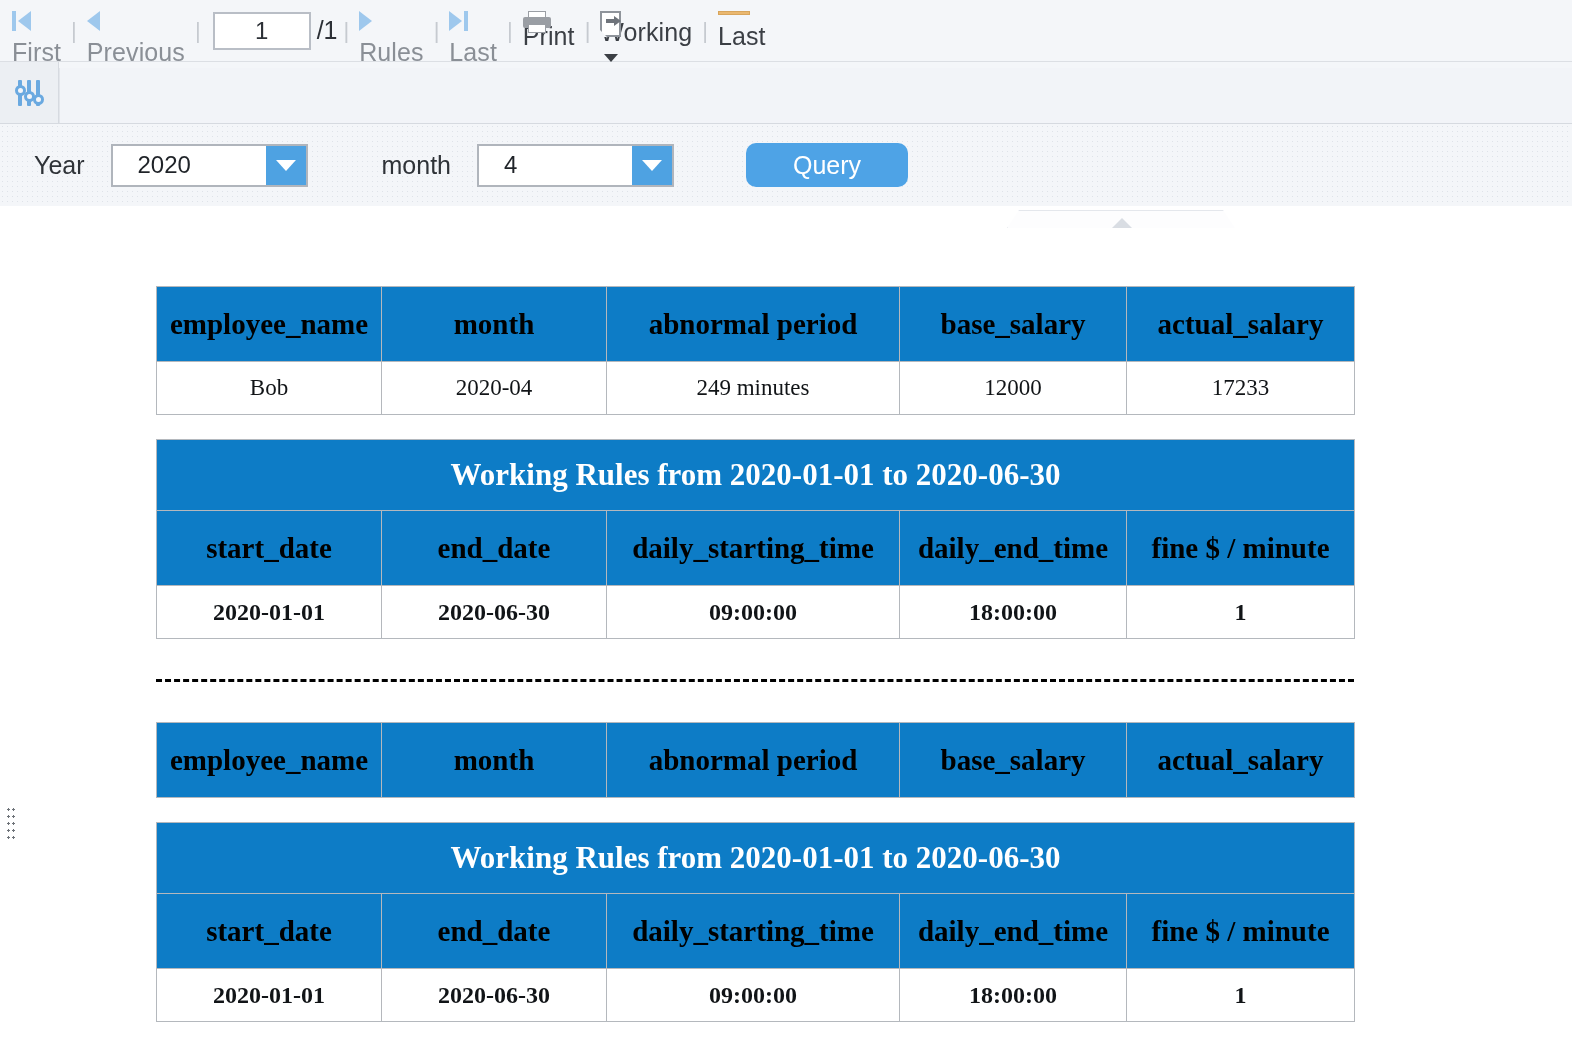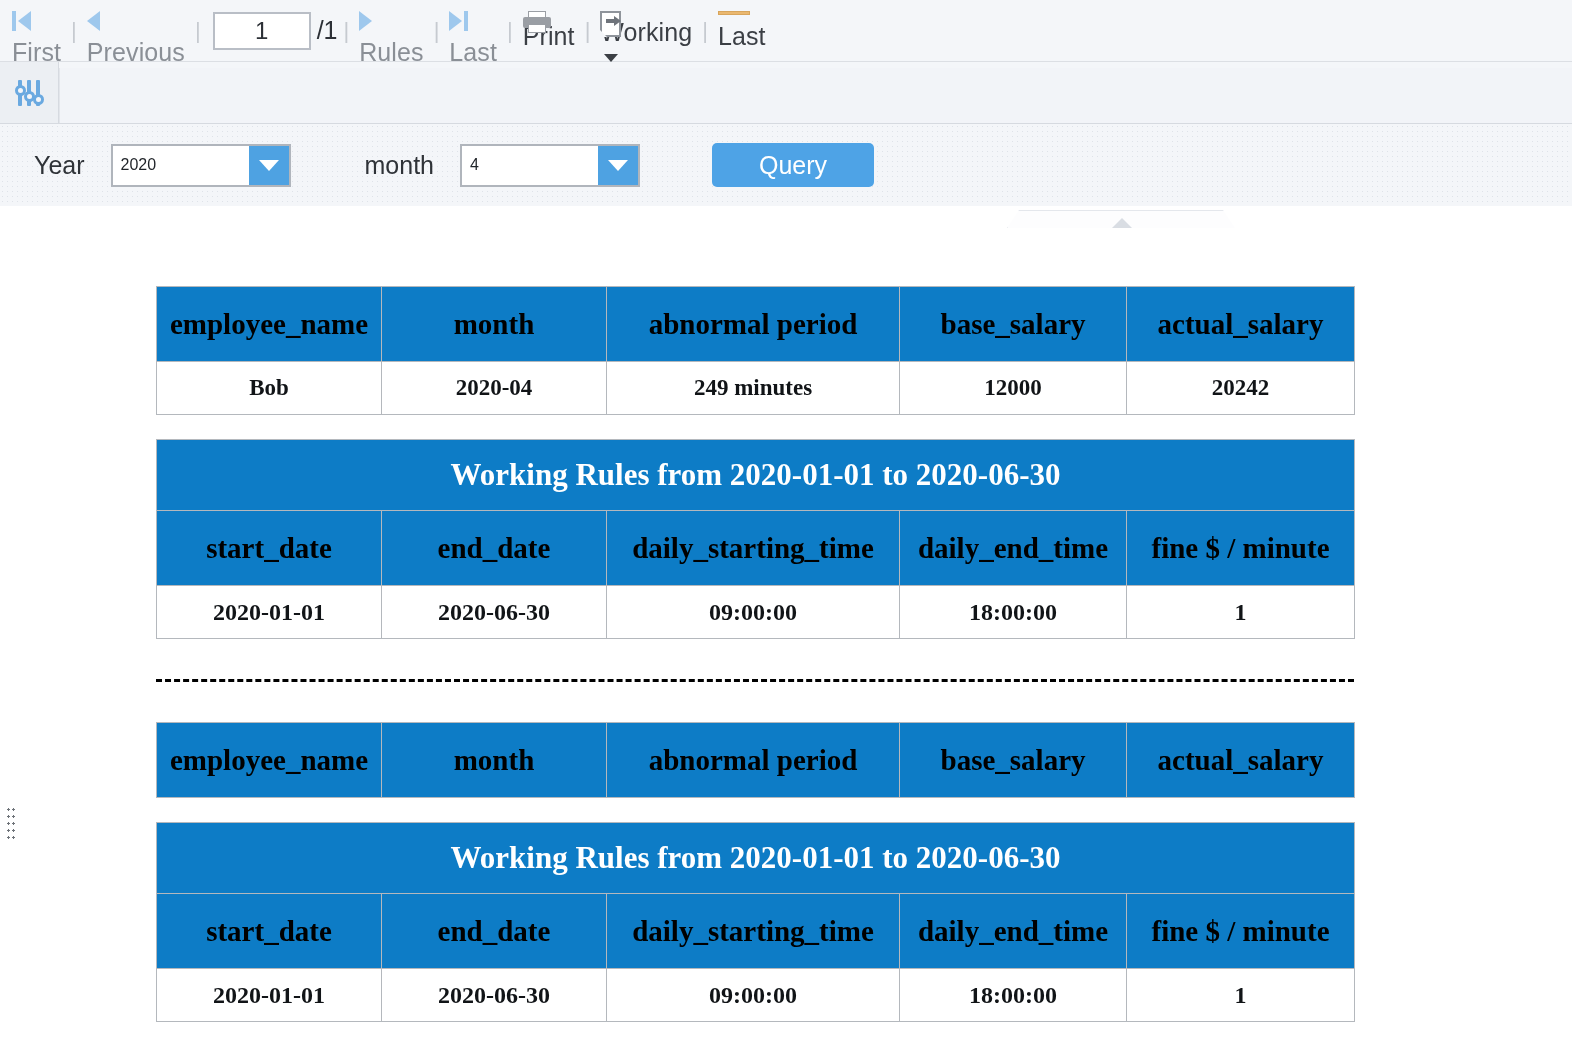--- a/index.html
+++ b/index.html
@@ -207,43 +207,43 @@
   .combo {
     display: flex;
     height: 43px;
     border: 2px solid #b0b5bc;
     box-sizing: border-box;
     background: #fff;
   }
   .combo .val {
     width: 128px;
     display: flex; align-items: center;
-    padding-left: 8px;
-    font-size: 16px;
+    padding-left: 25px;
+    font-size: 24px;
     color: #1f2328;
   }
   .combo .btn {
     width: 40px;
     background: #4ea2e2;
     display: flex; align-items: center; justify-content: center;
     cursor: pointer;
   }
   .combo .btn .dc {
     width:0;height:0;
     border-left:10px solid transparent;
     border-right:10px solid transparent;
     border-top:11px solid #ffffff;
   }
   .query-btn {
     margin-left: 50px;
     width: 162px;
     height: 44px;
     background: #4ea3e6;
     border: none;
-    border-radius: 5px;
+    border-radius: 10px;
     color: #ffffff;
     font-family: "Liberation Sans", sans-serif;
     font-size: 25px;
     cursor: pointer;
   }
 
   
   .collapse-tab {
     position: absolute;
     left: 1007px;
@@ -308,21 +308,21 @@
   }
   .title-row {
     background: #0d7cc6;
     color: #ffffff;
     font-weight: bold;
     font-size: 31px;
     height: 68px;
   }
   .cell {
     font-size: 23px;
-    font-weight: bold;
+    font-weight: normal;
     color: #111417;
     height: 50px;
     background: #ffffff;
   }
   .cell.plain { font-weight: bold; font-size: 24px; }
 
   .spacer-sm { height: 24px; }
   .divider {
     width: 1198px;
     margin: 0;
@@ -468,21 +468,21 @@
         <th class="hdr">month</th>
         <th class="hdr">abnormal period</th>
         <th class="hdr">base_salary</th>
         <th class="hdr">actual_salary</th>
       </tr>
       <tr>
         <td class="cell">Bob</td>
         <td class="cell">2020-04</td>
         <td class="cell">249 minutes</td>
         <td class="cell">12000</td>
-        <td class="cell">20242</td>
+        <td class="cell">17233</td>
       </tr>
     </tbody>
       </table>
 
     <div class="spacer-sm"></div>
 
     <table class="rpt">
       <colgroup>
         <col style="width:225px">
           <col style="width:225px">

